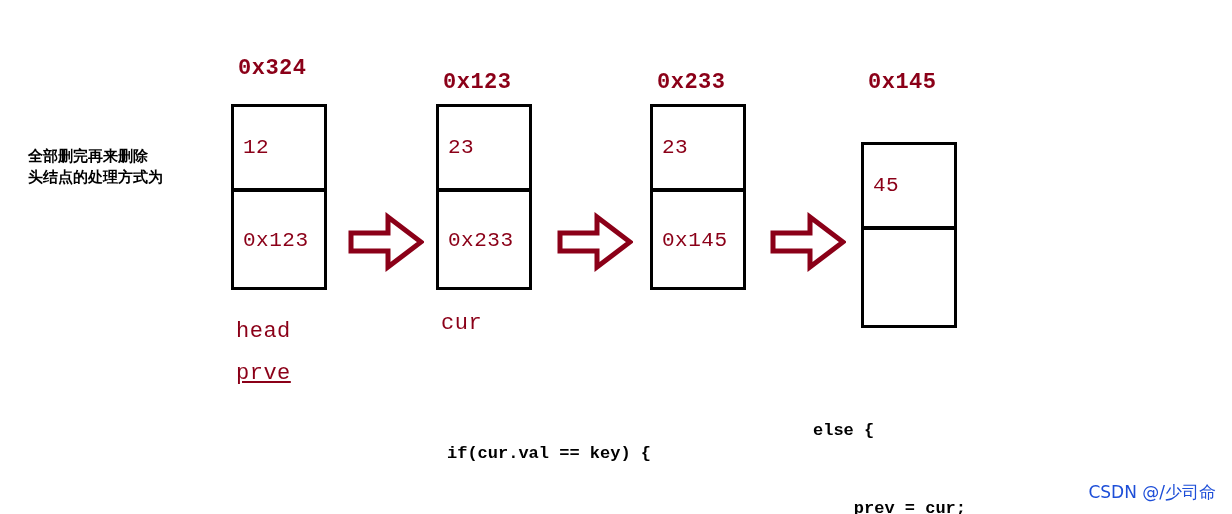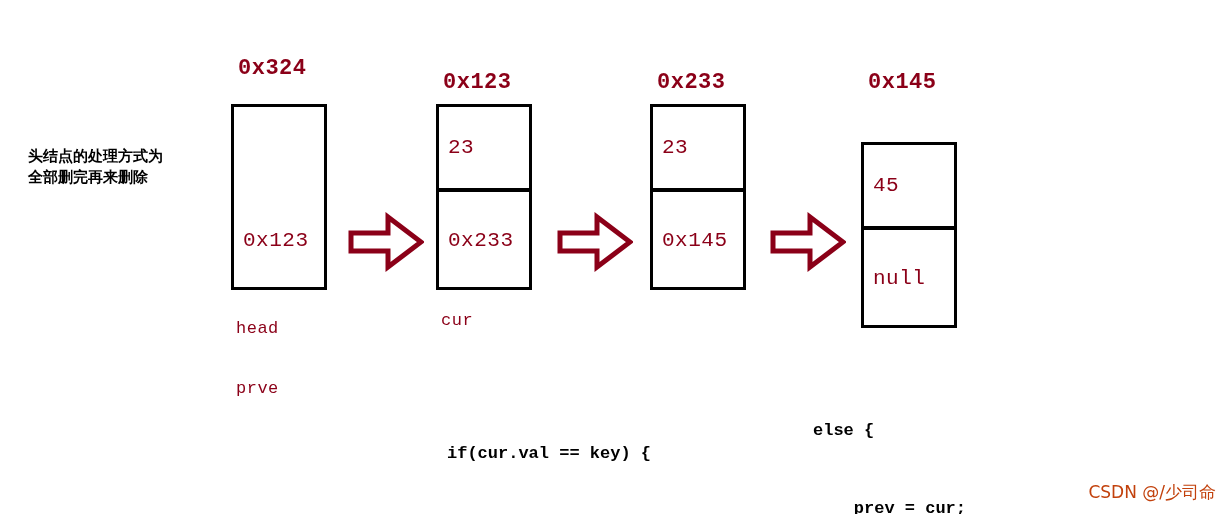--- a/index.html
+++ b/index.html
@@ -69,21 +69,21 @@
     font-weight: bold;
     letter-spacing: 0.5px;
     white-space: nowrap;
   }
 
   
   .ptr {
     position: absolute;
     color: #8B0018;
     font-family: "Liberation Mono", "DejaVu Sans Mono", monospace;
-    font-size: 17px;
+    font-size: 22px;
     letter-spacing: 0.5px;
     white-space: nowrap;
   }
 
   
   .arrow {
     position: absolute;
     width: 76px;
     height: 60px;
   }
@@ -98,38 +98,39 @@
     font-weight: bold;
     line-height: 26px;
     white-space: pre;
   }
 
   
   .watermark {
     position: absolute;
     right: 16px;
     bottom: 10px;
-    color: #c2410c;
+    color: #1d4ed8;
     font-family: "DejaVu Sans", "Liberation Sans", sans-serif;
     font-size: 17px;
     white-space: nowrap;
   }
 </style>
 </head>
 <body>
 
 <div id="canvas">
 
   <div class="note" style="left:28px; top:146px;">
+    <div>全部删完再来删除</div>
     <div>头结点的处理方式为</div>
-    <div>全部删完再来删除</div>
   </div>
 
   <div class="addr" style="left:238px; top:56px;">0x324</div>
   <div class="node" style="left:231px; top:104px;">
+    <div class="cell val">12</div>
     <div class="cell nxt">0x123</div>
   </div>
 
   <div class="arrow" style="left:348px; top:212px;">
     <svg viewBox="0 0 76 60" preserveAspectRatio="none">
       <polygon points="3,21 40,21 40,5 73,30 40,55 40,39 3,39" fill="#ffffff" stroke="#8B0018" stroke-width="5" stroke-linejoin="miter"></polygon>
     </svg>
   </div>
 
   <div class="addr" style="left:443px; top:70px;">0x123</div>
@@ -152,25 +153,24 @@
 
   <div class="arrow" style="left:770px; top:212px;">
     <svg viewBox="0 0 76 60" preserveAspectRatio="none">
       <polygon points="3,21 40,21 40,5 73,30 40,55 40,39 3,39" fill="#ffffff" stroke="#8B0018" stroke-width="5" stroke-linejoin="miter"></polygon>
     </svg>
   </div>
 
   <div class="addr" style="left:868px; top:70px;">0x145</div>
   <div class="node" style="left:861px; top:104px;margin-top:38px;">
     <div class="cell val">45</div>
-    <div class="cell nxt">null</div>
   </div>
 
   <div class="ptr" style="left:236px; top:319px;">head</div>
-  <div class="ptr" style="left:236px; top:379px;">prve</div>
+  <div class="ptr" style="left:236px; top:361px;text-decoration:underline;">prve</div>
   <div class="ptr" style="left:441px; top:311px;">cur</div>
 
   <div class="code" style="left:447px; top:389px;">
     <div>if(cur.val == key) {</div>
     
     
   </div>
 
   <div class="code" style="left:813px; top:366px;">
     <div>else {</div>

